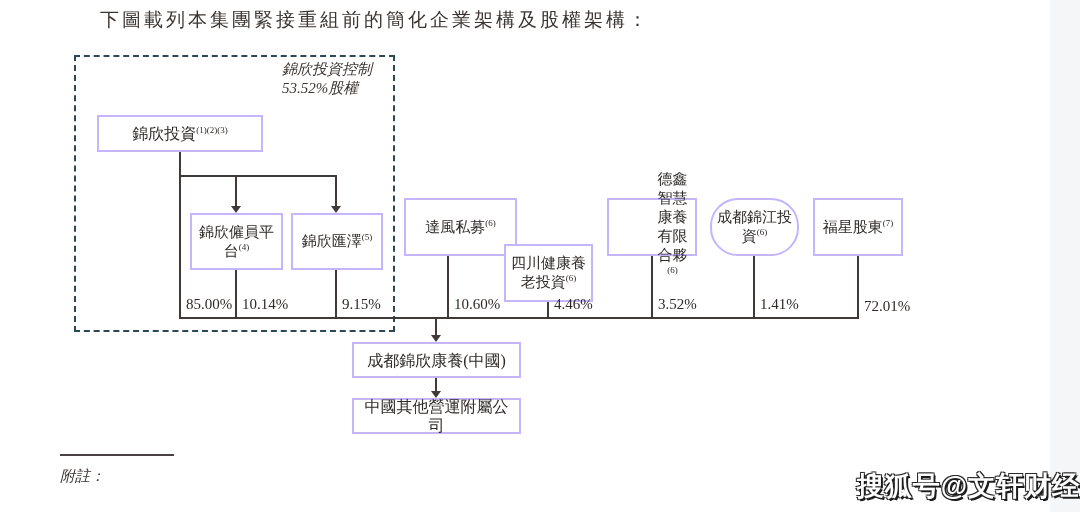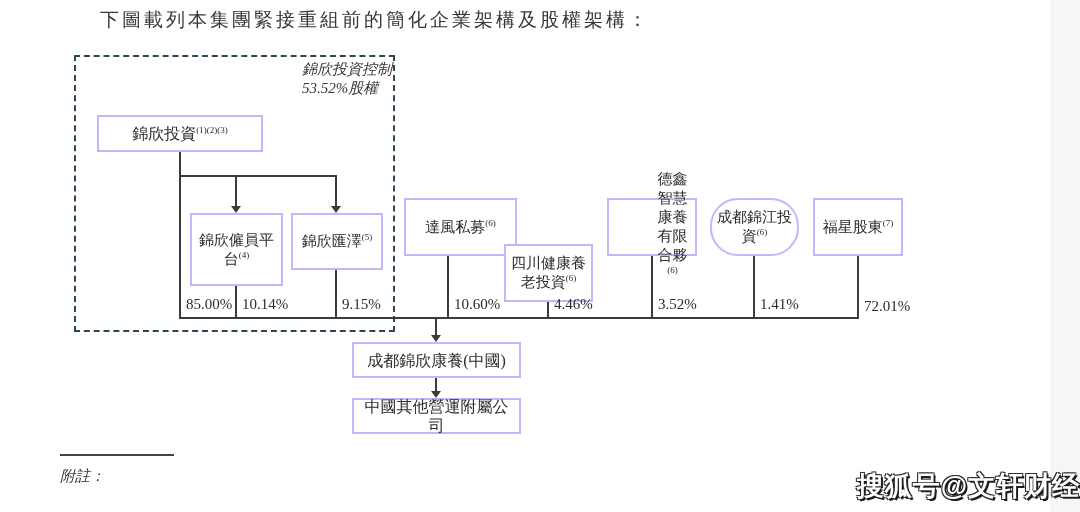--- a/index.html
+++ b/index.html
@@ -9,29 +9,29 @@
     color:#2e2a28;overflow:hidden;
   }
   .abs{position:absolute;}
   
   #edge-strip{left:1050px;top:0;width:30px;height:512px;background:#f5f6f7;}
   
   #title{left:100px;top:7px;font-size:19px;letter-spacing:3px;color:#3a3532;white-space:nowrap;}
   
   #dashed-box{left:74px;top:55px;width:317px;height:273px;border:2px dashed #2b4856;}
   
-  #control-note{left:282px;top:60px;width:110px;font-style:italic;font-size:15px;line-height:19px;color:#3a3532;margin-left:20px;}
+  #control-note{left:282px;top:60px;width:110px;font-style:italic;font-size:15px;line-height:19px;color:#3a3532;}
   
   .node{
     border:2px solid #c4b5fd;background:#fff;display:flex;align-items:center;justify-content:center;
     text-align:center;font-size:15px;line-height:19px;padding:1px 3px;box-sizing:border-box;
   }
   .node sup{font-size:9px;line-height:0;}
   #n-jinxin{left:97px;top:115px;width:166px;height:37px;font-size:16px;}
-  #n-employee{left:190px;top:213px;width:93px;height:73px;}
+  #n-employee{left:190px;top:213px;width:93px;height:57px;}
   #n-huize{left:291px;top:213px;width:92px;height:57px;}
   #n-dafeng{left:404px;top:198px;width:113px;height:58px;font-family:Liberation Serif, serif;}
   #n-sichuan{left:504px;top:198px;width:89px;height:58px;margin-top:46px;}
   #n-dexin{left:607px;top:198px;width:90px;height:58px;padding-left:44px;}
   #n-jinjiang{left:710px;top:198px;width:89px;height:58px;border-radius:28px;}
   #n-fuxing{left:813px;top:198px;width:90px;height:58px;}
   #n-chengdu{left:352px;top:342px;width:169px;height:36px;font-size:16px;}
   #n-chinasubs{left:352px;top:398px;width:169px;height:36px;font-size:16px;}
   
   .lv{width:2px;background:#3f3937;}

